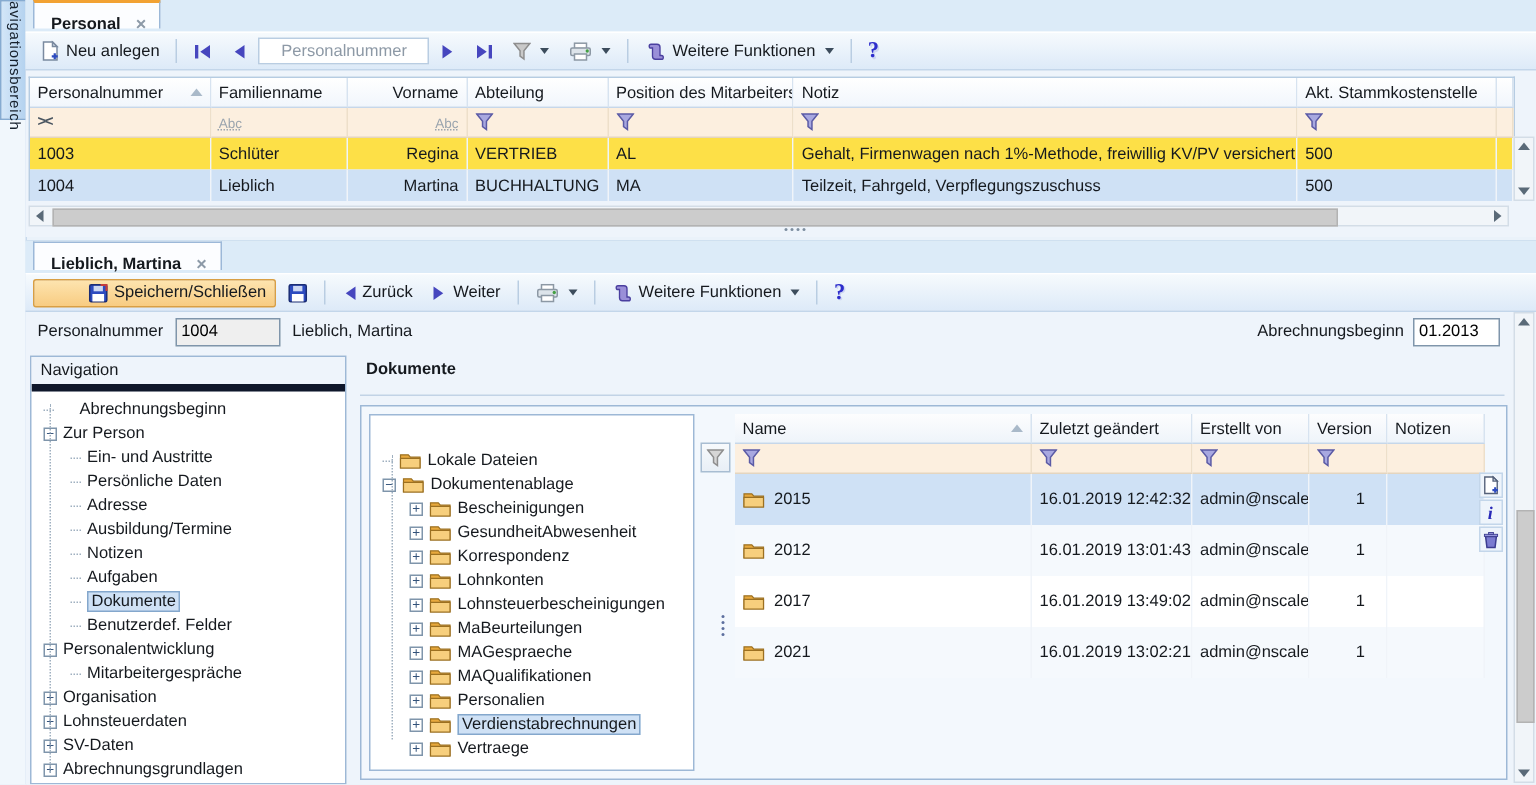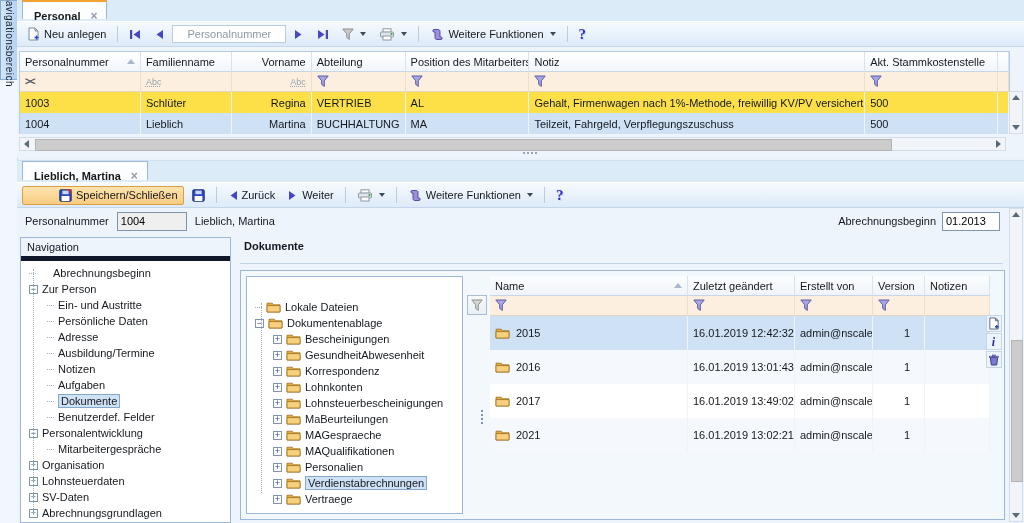--- a/index.html
+++ b/index.html
@@ -614,21 +614,21 @@
             <div class="gc d2">admin@nscale</div>
             <div class="gc d3 ver">1</div>
             <div class="gc d4"></div>
           </div>
           <div class="grow drow drow-b">
             <div class="gc d0 folder-cell">
                 <svg class="icn" width="15" height="12" viewBox="0 0 15 12">
                   <path d="M1 2.2 h5.2 l1.4 1.6 H14 v7.2 H1 Z" fill="#e8a93c" stroke="#9c7020" stroke-width="0.8"></path>
                   <path d="M1 4.6 h13 v6.4 H1 Z" fill="#f7cf7d" stroke="#9c7020" stroke-width="0.8"></path>
                 </svg>
-                <span>2016</span>
+                <span>2012</span>
               </div>
             <div class="gc d1">16.01.2019 13:01:43</div>
             <div class="gc d2">admin@nscale</div>
             <div class="gc d3 ver">1</div>
             <div class="gc d4"></div>
           </div>
           <div class="grow drow drow-a">
             <div class="gc d0 folder-cell">
                 <svg class="icn" width="15" height="12" viewBox="0 0 15 12">
                   <path d="M1 2.2 h5.2 l1.4 1.6 H14 v7.2 H1 Z" fill="#e8a93c" stroke="#9c7020" stroke-width="0.8"></path>

